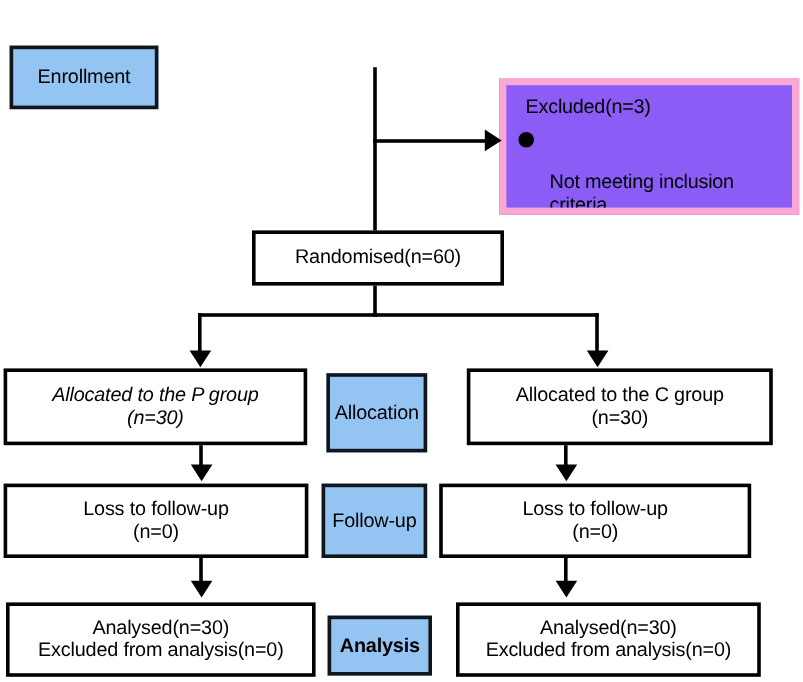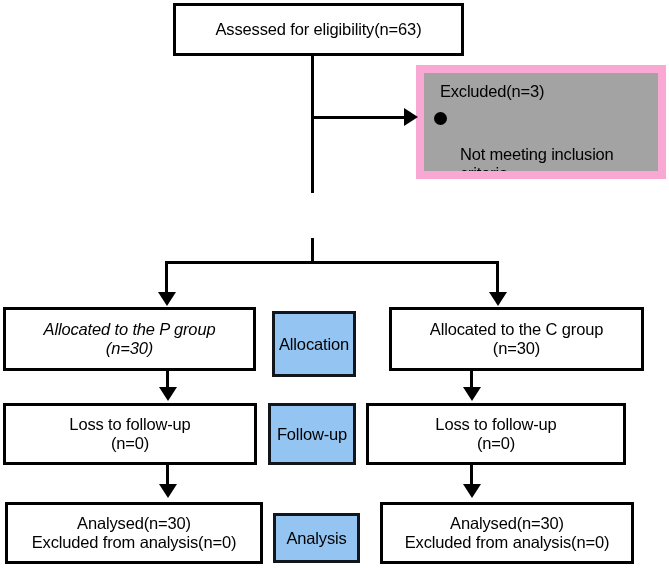--- a/index.html
+++ b/index.html
@@ -41,22 +41,22 @@
     align-items: center;
     justify-content: center;
     text-align: center;
     color: #000000;
     font-size: 16.5px;
     letter-spacing: -0.15px;
   }
   .excluded-box {
     position: absolute;
     box-sizing: border-box;
-    border: 8px solid #f9a8d4;
-    background: #a3a3a3;
+    border: 6px solid #f9a8d4;
+    background: #8b5cf6;
     overflow: hidden;
     color: #000000;
     font-size: 16.5px;
     line-height: 1.16;
     letter-spacing: -0.2px;
   }
   .excl-title {
     position: absolute;
     left: 16px;
     top: 9px;
@@ -108,54 +108,57 @@
     border-top: 9px solid transparent;
     border-bottom: 9px solid transparent;
     border-left: 14px solid #000000;
   }
 </style>
 </head>
 <body>
 
 <div id="diagram">
 
+  <div class="stage" style="left:8px; top:38px; width:124px; height:53px;">
+    <span>Enrollment</span>
+  </div>
 
   <div class="stage" style="left:268px; top:403px; width:88px; height:62px;">
     <span>Follow-up</span>
   </div>
 
   <div class="stage" style="left:272px; top:311px; width:84px; height:66px;">
     <span>Allocation</span>
   </div>
 
-  <div class="stage" style="left:273px; top:513px; width:87px; height:50px;">
+  <div class="stage" style="left:273px; top:513px; width:87px; height:50px;font-weight:bold;">
     <span>Analysis</span>
   </div>
 
-  <div class="box" style="left:173px; top:3px; width:291px; height:53px;">
-    <span>Assessed for eligibility(n=63)</span>
-  </div>
 
   <div class="excluded-box" style="left:416px; top:65px; width:250px; height:114px;">
     <div class="excl-title">Excluded(n=3)</div>
     <div class="excl-list">
       <div class="excl-item">
         <span class="bullet"></span>
         <span>Not meeting inclusion criteria
 (n=3)</span>
       </div>
 
     </div>
   </div>
 
   <div class="vline" style="left:311px; top:56px; height:137px;"></div>
 
   <div class="hline" style="left:311px; top:116px; width:94px;"></div>
   <div class="arrow-right" style="left:404px; top:108px;"></div>
 
+  <div class="box" style="left:210px; top:192px; width:210px; height:46px;">
+    <span>Randomised(n=60)</span>
+  </div>
 
   <div class="vline" style="left:311px; top:238px; height:26px;"></div>
   <div class="hline" style="left:165px; top:261px; width:334px;"></div>
   <div class="vline" style="left:165px; top:261px; height:33px;"></div>
   <div class="arrow-down" style="left:158px; top:292px;"></div>
   <div class="vline" style="left:496px; top:261px; height:33px;"></div>
   <div class="arrow-down" style="left:489px; top:292px;"></div>
 
   <div class="box" style="left:3px; top:307px; width:253px; height:64px;font-style:italic;">
     <span>Allocated to the P group

